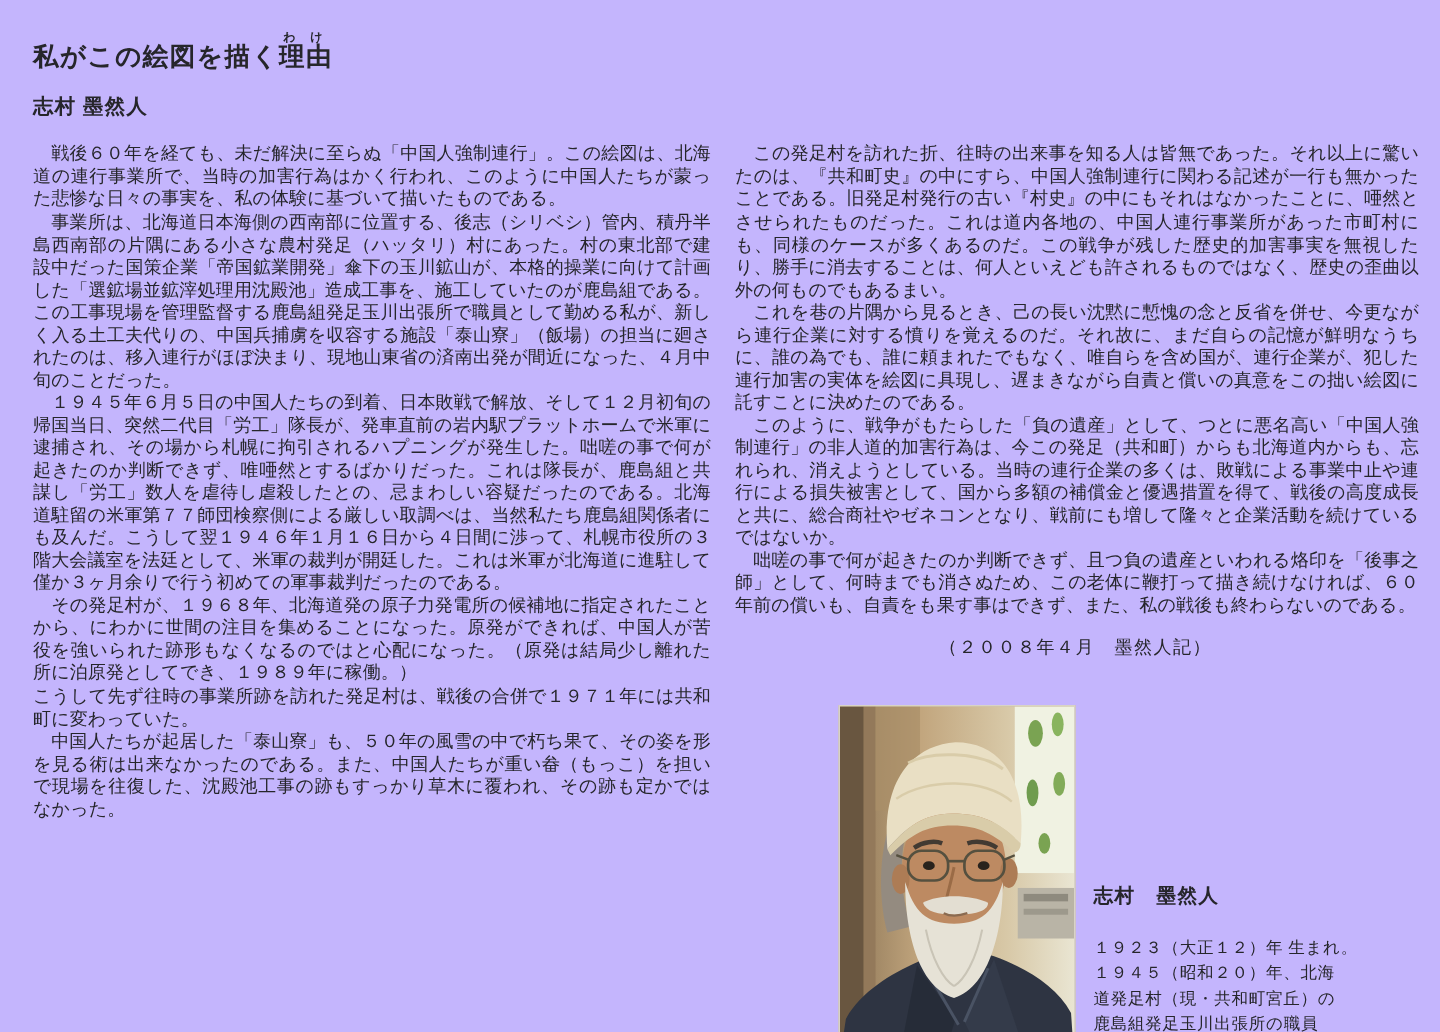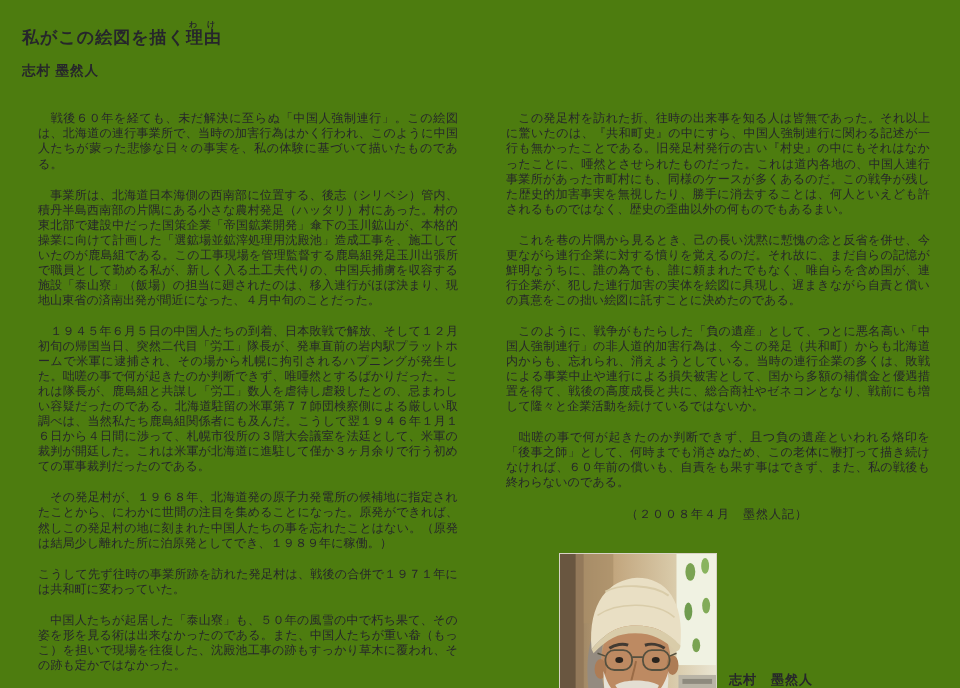--- a/index.html
+++ b/index.html
@@ -1,19 +1,19 @@
 <!DOCTYPE html>
 <html lang="ja"><head>
 <meta charset="utf-8">
 <style>
   html,body{margin:0;padding:0;background:#e9e9e6;}
   .page{
     position:relative;
     width:960px;height:688px;
-    background:#4d7c0f;
+    background:#c4b5fd;
     font-family:"Liberation Serif","DejaVu Serif",serif;
     color:#26262b;
     overflow:hidden;
     box-sizing:border-box;
     padding:10px 14px 0 22px;
   }
   .title{
     font-size:17px;font-weight:bold;
     margin:10px 0 0 0;line-height:1.2;
     letter-spacing:1px;
@@ -21,21 +21,21 @@
   .title ruby rt{font-size:8px;font-weight:bold;letter-spacing:4px;}
   .author{
     font-size:13.5px;font-weight:bold;margin-top:14px;letter-spacing:1px;
   }
   .columns{
     display:flex;gap:16px;margin-top:15px;
   }
   .col{width:452px;}
   .col.right{width:456px;}
   .col p{
-    margin:16px;
+    margin:0;
     font-size:12px;
     line-height:15.05px;
     text-align:justify;
     text-justify:inter-ideograph;
     letter-spacing:0.1px;
   }
   .signoff{
     font-size:12px;text-align:center;margin-top:12px;padding-right:2px;
     letter-spacing:1px;
   }
@@ -66,21 +66,21 @@
 
   <h1 class="title"><span>私がこの絵図を描く</span><ruby><span>理由</span><rt>わけ</rt></ruby></h1>
 
   <div class="author">志村 墨然人</div>
 
   <div class="columns">
     <div class="col left">
       <p>　戦後６０年を経ても、未だ解決に至らぬ「中国人強制連行」。この絵図は、北海道の連行事業所で、当時の加害行為はかく行われ、このように中国人たちが蒙った悲惨な日々の事実を、私の体験に基づいて描いたものである。</p>
       <p>　事業所は、北海道日本海側の西南部に位置する、後志（シリベシ）管内、積丹半島西南部の片隅にある小さな農村発足（ハッタリ）村にあった。村の東北部で建設中だった国策企業「帝国鉱業開発」傘下の玉川鉱山が、本格的操業に向けて計画した「選鉱場並鉱滓処理用沈殿池」造成工事を、施工していたのが鹿島組である。この工事現場を管理監督する鹿島組発足玉川出張所で職員として勤める私が、新しく入る土工夫代りの、中国兵捕虜を収容する施設「泰山寮」（飯場）の担当に廻されたのは、移入連行がほぼ決まり、現地山東省の済南出発が間近になった、４月中旬のことだった。</p>
       <p>　１９４５年６月５日の中国人たちの到着、日本敗戦で解放、そして１２月初旬の帰国当日、突然二代目「労工」隊長が、発車直前の岩内駅プラットホームで米軍に逮捕され、その場から札幌に拘引されるハプニングが発生した。咄嗟の事で何が起きたのか判断できず、唯唖然とするばかりだった。これは隊長が、鹿島組と共謀し「労工」数人を虐待し虐殺したとの、忌まわしい容疑だったのである。北海道駐留の米軍第７７師団検察側による厳しい取調べは、当然私たち鹿島組関係者にも及んだ。こうして翌１９４６年１月１６日から４日間に渉って、札幌市役所の３階大会議室を法廷として、米軍の裁判が開廷した。これは米軍が北海道に進駐して僅か３ヶ月余りで行う初めての軍事裁判だったのである。</p>
-      <p>　その発足村が、１９６８年、北海道発の原子力発電所の候補地に指定されたことから、にわかに世間の注目を集めることになった。原発ができれば、然しこの発足村の地に刻まれた中国人たちの事を忘れたことはない。（原発は結局少し離れた所に泊原発としてでき、１９８９年に稼働。）</p>
+      <p>　その発足村が、１９６８年、北海道発の原子力発電所の候補地に指定されたことから、にわかに世間の注目を集めることになった。原発ができれば、中国人が苦役を強いられた跡形もなくなるのではと心配になった。（原発は結局少し離れた所に泊原発としてでき、１９８９年に稼働。）</p>
       <p>こうして先ず往時の事業所跡を訪れた発足村は、戦後の合併で１９７１年には共和町に変わっていた。</p>
       <p>　中国人たちが起居した「泰山寮」も、５０年の風雪の中で朽ち果て、その姿を形を見る術は出来なかったのである。また、中国人たちが重い畚（もっこ）を担いで現場を往復した、沈殿池工事の跡もすっかり草木に覆われ、その跡も定かではなかった。</p>
     </div>
 
     <div class="col right">
       <p>　この発足村を訪れた折、往時の出来事を知る人は皆無であった。それ以上に驚いたのは、『共和町史』の中にすら、中国人強制連行に関わる記述が一行も無かったことである。旧発足村発行の古い『村史』の中にもそれはなかったことに、唖然とさせられたものだった。これは道内各地の、中国人連行事業所があった市町村にも、同様のケースが多くあるのだ。この戦争が残した歴史的加害事実を無視したり、勝手に消去することは、何人といえども許されるものではなく、歴史の歪曲以外の何ものでもあるまい。</p>
       <p>　これを巷の片隅から見るとき、己の長い沈黙に慙愧の念と反省を併せ、今更ながら連行企業に対する憤りを覚えるのだ。それ故に、まだ自らの記憶が鮮明なうちに、誰の為でも、誰に頼まれたでもなく、唯自らを含め国が、連行企業が、犯した連行加害の実体を絵図に具現し、遅まきながら自責と償いの真意をこの拙い絵図に託すことに決めたのである。</p>
       <p>　このように、戦争がもたらした「負の遺産」として、つとに悪名高い「中国人強制連行」の非人道的加害行為は、今この発足（共和町）からも北海道内からも、忘れられ、消えようとしている。当時の連行企業の多くは、敗戦による事業中止や連行による損失被害として、国から多額の補償金と優遇措置を得て、戦後の高度成長と共に、総合商社やゼネコンとなり、戦前にも増して隆々と企業活動を続けているではないか。</p>
       <p>　咄嗟の事で何が起きたのか判断できず、且つ負の遺産といわれる烙印を「後事之師」として、何時までも消さぬため、この老体に鞭打って描き続けなければ、６０年前の償いも、自責をも果す事はできず、また、私の戦後も終わらないのである。</p>
 

